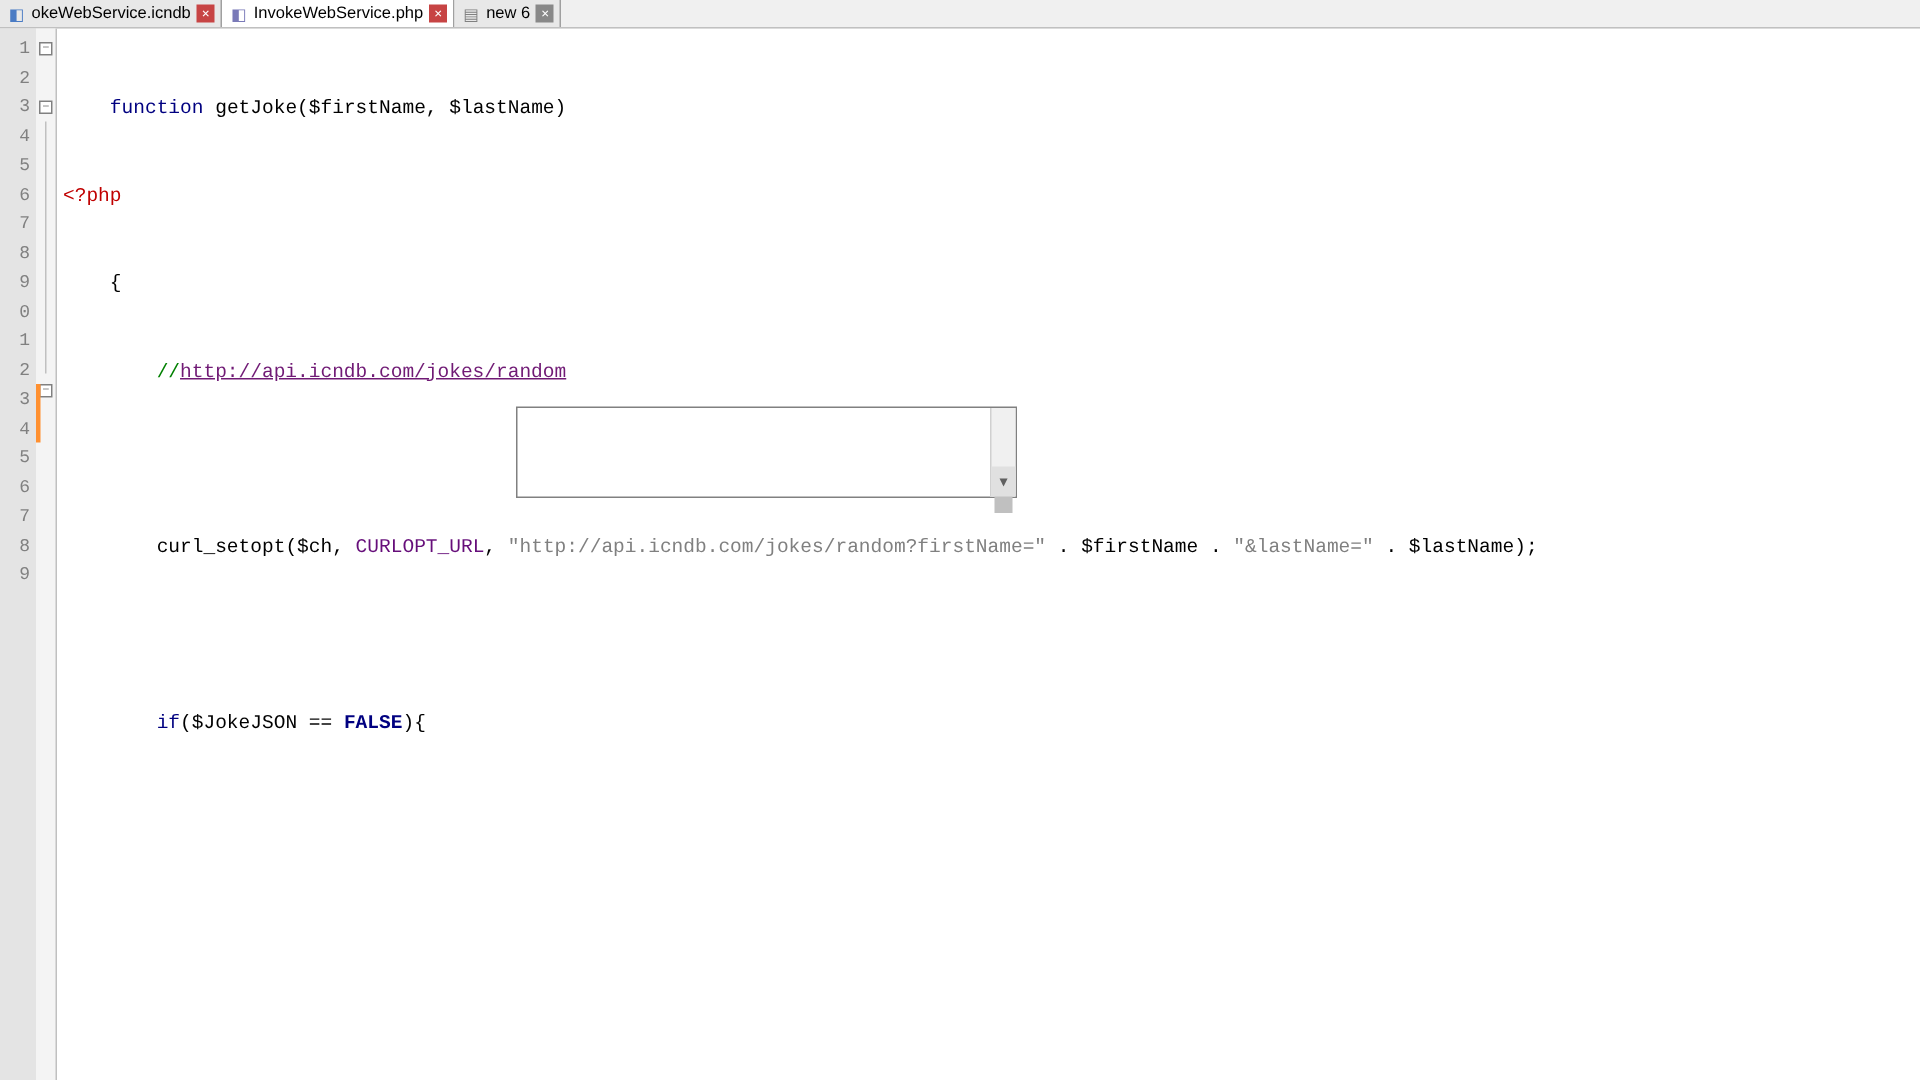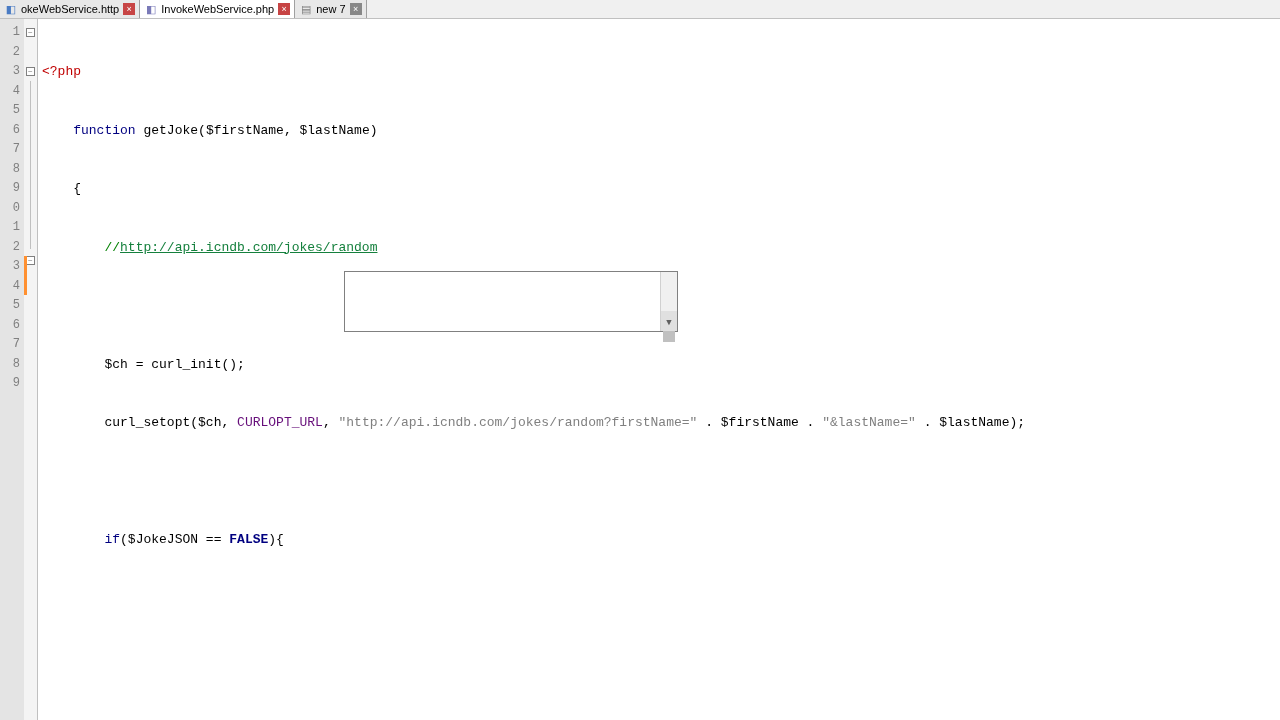--- a/index.html
+++ b/index.html
@@ -21,21 +21,21 @@
 .change-bar { position: absolute; left: 0; width: 3px; background: #ff9030; }
 
 .code-area { flex: 1; padding-top: 4px; line-height: 19.5px; white-space: pre; position: relative; }
 .code-line { min-height: 19.5px; padding-left: 4px; }
 
 .k-tag { color: #c00000; }
 .k-const { color: #660e7a; }
 .k-str { color: #808080; }
 .k-num { color: #ff8000; }
 .k-comment { color: #008000; }
-.k-link { color: #15803d; text-decoration: underline; }
+.k-link { color: #701a75; text-decoration: underline; }
 .k-op { color: #000080; }
 .k-bool { color: #000080; font-weight: bold; }
 
 .autocomplete { position: absolute; border: 1px solid #808080; background: #fff; font-family: Consolas, monospace; font-size: 13px; width: 334px; }
 .ac-list { max-height: 98px; overflow: hidden; }
 .ac-item { padding: 1px 4px; cursor: pointer; }
 .ac-scrollbar { position: absolute; right: 0; top: 0; bottom: 0; width: 17px; background: #f0f0f0; border-left: 1px solid #d0d0d0; }
 .ac-arrow { height: 17px; background: #e0e0e0; text-align: center; font-size: 9px; line-height: 17px; color: #606060; cursor: pointer; }
 .ac-arrow.down { position: absolute; bottom: 0; width: 100%; }
 .ac-thumb { position: absolute; left: 2px; right: 2px; background: #c0c0c0; }
@@ -44,31 +44,31 @@
 .icon-html { color: #4a7bc4; }
 .icon-php { color: #7a7ab8; }
 .icon-txt { color: #808080; }
 </style>
 </head>
 <body>
 
 <div class="tab-bar">
   <div class="tab">
     <span class="tab-icon icon-html">◧</span>
-    <span>okeWebService.http</span>
+    <span>okeWebService.icndb</span>
     <span class="tab-close">×</span>
   </div>
   <div class="tab active">
     <span class="tab-icon icon-php">◧</span>
     <span>InvokeWebService.php</span>
     <span class="tab-close">×</span>
   </div>
   <div class="tab">
     <span class="tab-icon icon-txt">▤</span>
-    <span>new 7</span>
+    <span>new 6</span>
     <span class="tab-close gray">×</span>
   </div>
 </div>
 
 <div class="editor-container">
   <div class="gutter">
     <div>1</div>
     <div>2</div>
     <div>3</div>
     <div>4</div>
@@ -90,26 +90,25 @@
   </div>
   <div class="fold-gutter">
     <div class="fold-box" style="margin-top:5px;">−</div>
     <div style="height:19.5px;"></div>
     <div class="fold-box">−</div>
     <div class="fold-line" style="top:62px; height:168px;"></div>
     <div class="fold-box" style="margin-top:180px;">−</div>
     <div class="change-bar" style="top:237px; height:39px;"></div>
   </div>
   <div class="code-area">
+    <div class="code-line">    <span class="k-op">function</span> <span>getJoke</span>(<span>$firstName</span>, <span>$lastName</span>)</div>
     <div class="code-line"><span class="k-tag">&lt;?php</span></div>
-    <div class="code-line">    <span class="k-op">function</span> <span>getJoke</span>(<span>$firstName</span>, <span>$lastName</span>)</div>
     <div class="code-line">    <span>{</span></div>
     <div class="code-line">        <span class="k-comment">//</span><span class="k-link">http://api.icndb.com/jokes/random</span></div>
     <div class="code-line"></div>
-    <div class="code-line">        <span>$ch</span><span> = </span><span>curl_init</span>();</div>
     <div class="code-line">        <span>curl_setopt</span>(<span>$ch</span>, <span class="k-const">CURLOPT_URL</span>, <span class="k-str">"http://api.icndb.com/jokes/random?firstName="</span> . <span>$firstName</span> . <span class="k-str">"&amp;lastName="</span> . <span>$lastName</span>);</div>
     <div class="code-line"></div>
     <div class="code-line">        <span class="k-op">if</span>(<span>$JokeJSON</span><span> == </span><span class="k-bool">FALSE</span>){</div>
     
     
     
     
     
     
     

